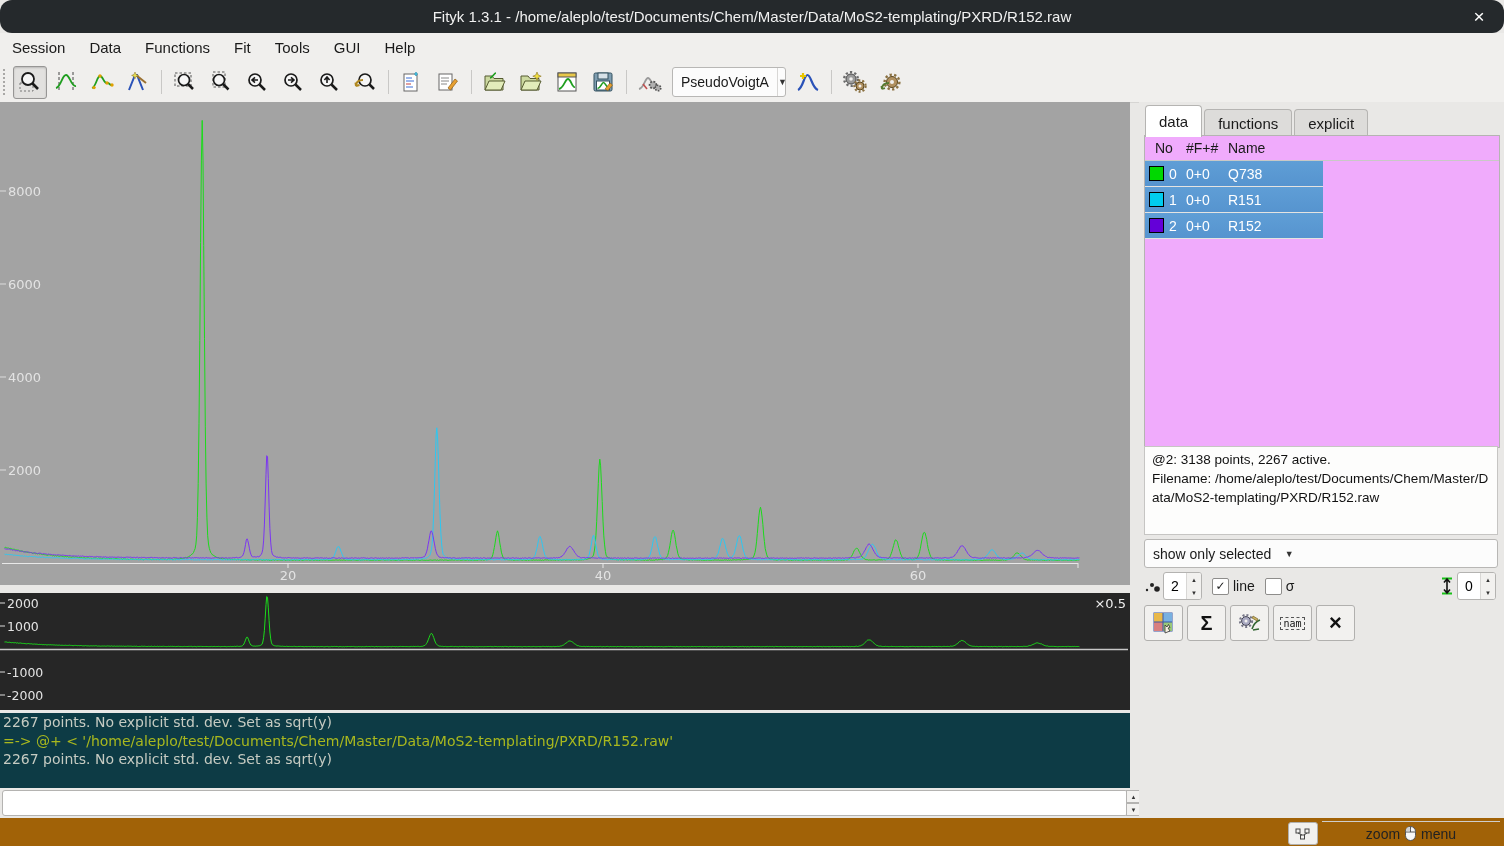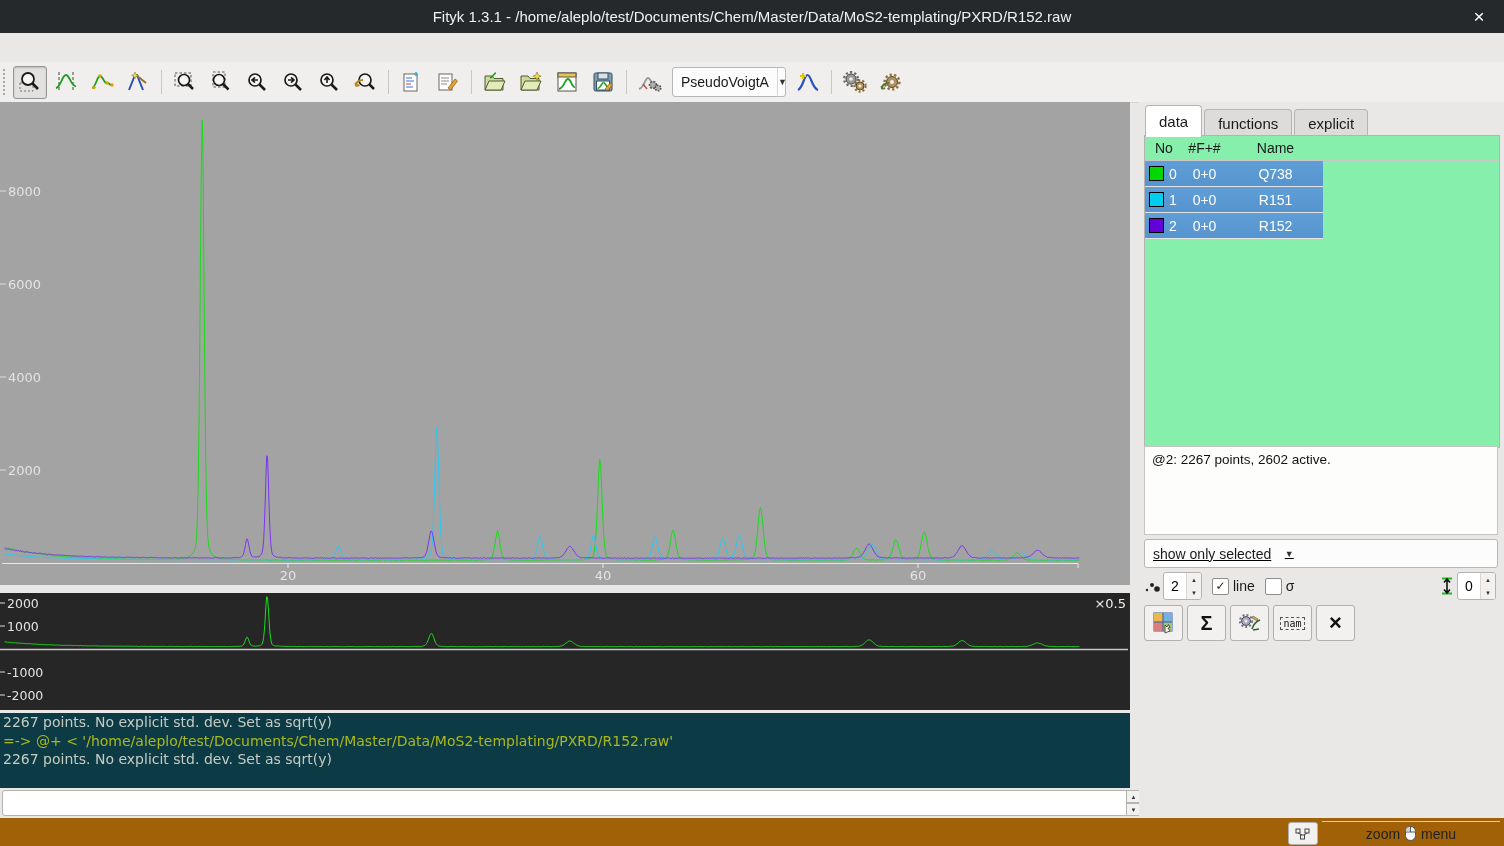--- a/index.html
+++ b/index.html
@@ -1,21 +1,21 @@
 <!DOCTYPE html>
 <html><head>
 <meta charset="utf-8">
 <style>
   html,body{margin:0;padding:0;background:#555;}
   #window{position:relative;width:1504px;height:846px;overflow:hidden;
     font-family:"Liberation Sans","DejaVu Sans",sans-serif;background:#e9e8e6;}
 
   
   #titlebar{position:absolute;left:0;top:0;width:1504px;height:33px;background:#25292c;
-    display:flex;align-items:center;justify-content:center;}
+    display:flex;align-items:center;justify-content:center;border-radius:12px;}
   #titlebar .title{color:#f1f1f1;font-size:15px;}
   #titlebar .closebtn{position:absolute;right:10px;top:0;width:30px;height:33px;color:#fff;
     font-size:19px;display:flex;align-items:center;justify-content:center;cursor:default;}
 
   
   #menubar{position:absolute;left:0;top:33px;width:1504px;height:29px;background:#f0efed;
     display:flex;align-items:center;border-bottom:1px solid #e3e2e0;}
   #menubar .mitem{padding:4px 12px;font-size:15px;color:#1a1a1a;}
 
   
@@ -64,36 +64,36 @@
     border:1px solid #b1b0ae;border-radius:3px;display:flex;align-items:center;justify-content:center;}
   #status-hints{position:absolute;left:1322px;top:3px;width:178px;height:23px;border-top:1px solid #cfcecc;
     display:flex;align-items:center;justify-content:center;gap:4px;font-size:14px;color:#222;}
 
   
   #sidepanel{position:absolute;left:1139px;top:102px;width:365px;height:716px;background:#e9e8e6;}
   #tabs{position:absolute;left:6px;top:3px;display:flex;align-items:flex-end;}
   .tab{border:1px solid #b5b4b2;border-bottom:none;border-radius:4px 4px 0 0;background:#dddcda;
     padding:5px 13px;font-size:15px;color:#1a1a1a;margin-right:2px;}
   .tab.active{background:#fff;padding:7px 13px;position:relative;z-index:2;}
-  #dtable{position:absolute;left:5px;top:33px;width:354px;height:311px;background:#86efac;
-    border:1px solid #b5b4b2;overflow:hidden;text-align:center;}
+  #dtable{position:absolute;left:5px;top:33px;width:354px;height:311px;background:#f0abfc;
+    border:1px solid #b5b4b2;overflow:hidden;}
   .trow{display:flex;height:25px;align-items:center;border-bottom:1px solid #e4e3e1;}
   .thead{height:24px;border-bottom:1px solid #c9c8c6;}
   .c-no{width:36px;display:flex;align-items:center;padding-left:4px;box-sizing:border-box;}
   .c-ff{width:42px;padding-left:5px;box-sizing:border-box;}
   .c-name{width:100px;padding-left:5px;box-sizing:border-box;}
   .thead .hcell{font-size:14px;color:#1a1a1a;}
   .trow.sel{background:linear-gradient(#5f9ed6,#5694cf);color:#fff;width:178px;}
   .trow .cell{font-size:14px;}
   .swatch{width:13px;height:13px;border:1px solid #000;margin-right:5px;flex:none;}
   #dinfo{position:absolute;left:5px;top:344px;width:354px;height:89px;background:#fdfdfc;
     border:1px solid #c6c5c3;box-sizing:border-box;padding:3px 7px;font-size:13.5px;color:#111;
     line-height:19px;overflow:hidden;}
   #showsel{position:absolute;left:5px;top:437px;width:354px;height:27px;box-sizing:border-box;}
-  #showsel .combo{height:100%;margin:0;text-decoration:underline;}
+  #showsel .combo{height:100%;margin:0;}
   #ctrlrow{position:absolute;left:5px;top:470px;width:354px;height:28px;display:flex;align-items:center;}
   .spinbox{display:flex;height:26px;border:1px solid #b4b3b1;border-radius:3px;background:#fff;overflow:hidden;}
   .spinval{width:22px;display:flex;align-items:center;justify-content:center;font-size:14px;}
   .spincol{width:14px;display:flex;flex-direction:column;border-left:1px solid #d8d7d5;}
   .spincol div{flex:1;font-size:6px;display:flex;align-items:center;justify-content:center;color:#333;background:#f2f1ef;}
   .chk{width:15px;height:15px;border:1px solid #8e8d8b;border-radius:2px;background:#fff;
     display:flex;align-items:center;justify-content:center;font-size:12px;color:#1a1a1a;margin:0 4px 0 10px;}
   .chklabel{font-size:14px;color:#1a1a1a;}
   #btnrow{position:absolute;left:5px;top:503px;display:flex;gap:4px;}
   .bbtn{width:37px;height:34px;background:#f2f1ef;border:1px solid #b1b0ae;border-radius:3px;
@@ -103,20 +103,29 @@
 </head>
 <body>
 
 <div id="window">
 
   <div id="titlebar">
     <div class="title">Fityk 1.3.1 - /home/aleplo/test/Documents/Chem/Master/Data/MoS2-templating/PXRD/R152.raw</div>
     <div class="closebtn">×</div>
   </div>
 
+  <div id="menubar">
+    <span class="mitem">Session</span>
+    <span class="mitem">Data</span>
+    <span class="mitem">Functions</span>
+    <span class="mitem">Fit</span>
+    <span class="mitem">Tools</span>
+    <span class="mitem">GUI</span>
+    <span class="mitem">Help</span>
+  </div>
 
   <div id="toolbar">
     <div class="grip"></div>
 
     <div class="tbtn active">
       <svg width="24" height="24">
         <rect x="2" y="13" width="13" height="8" fill="none" stroke="#777" stroke-dasharray="2 2"></rect>
         <circle cx="10" cy="9" r="6" fill="#f6f6f6" stroke="#1a1a1a" stroke-width="1.8"></circle>
         <line x1="14.5" y1="13.5" x2="20" y2="19" stroke="#1a1a1a" stroke-width="2.6"></line>
       </svg>
@@ -401,21 +410,22 @@
         <div class="c-no cell">
             <span class="swatch" style="background: rgb(100, 0, 216);"></span>
             <span>2</span>
           </div>
         <div class="c-ff cell">0+0</div>
         <div class="c-name cell">R152</div>
       </div>
     </div>
 
     <div id="dinfo">
-      <div>@2: 2267 points, 2602 active.</div>
+      <div>@2: 3138 points, 2267 active.</div>
+      <div style="word-break:break-all;">Filename: /home/aleplo/test/Documents/Chem/Master/Data/MoS2-templating/PXRD/R152.raw</div>
     </div>
 
     <div id="showsel">
       <div class="combo">
         <span class="cval">show only selected</span>
         <span class="carrow" style="border-left:none;">▼</span>
       </div>
     </div>
 
     <div id="ctrlrow">

